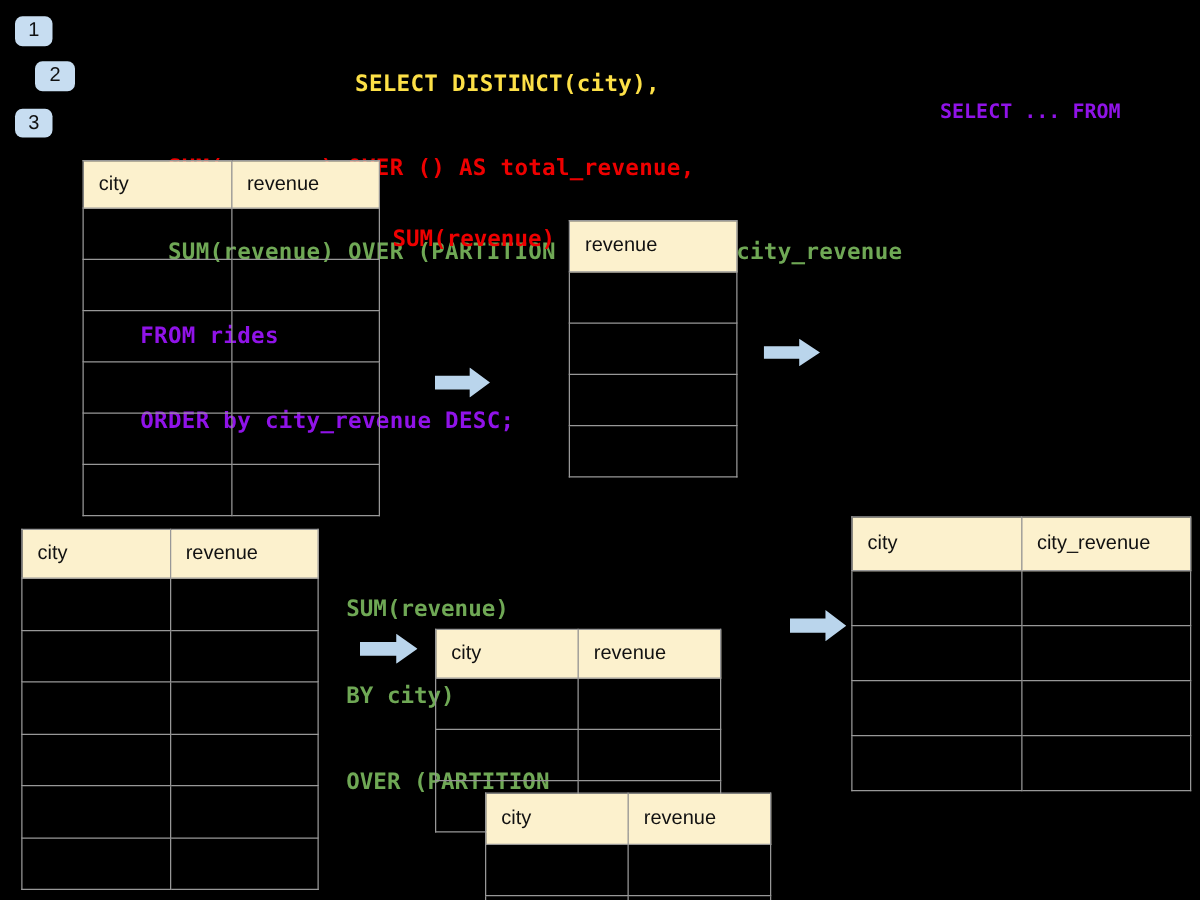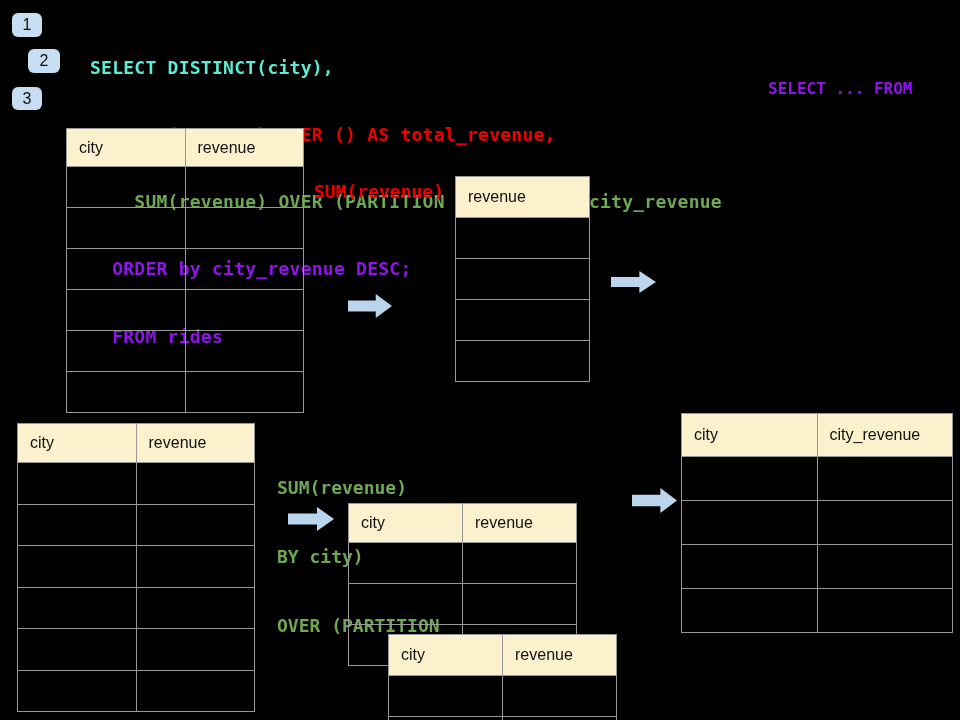--- a/index.html
+++ b/index.html
@@ -97,28 +97,28 @@
   .arrow4{left:632px;top:488px;width:45px;height:25px;}
 </style>
 </head>
 <body>
 
 <div class="abs badge badge1">1</div>
 <div class="abs badge badge2">2</div>
 <div class="abs badge badge3">3</div>
 
 <div class="abs code">
-  <div style="color: #5eead4;">SELECT DISTINCT(city),</div>
+  <div style="color: #fde047; text-align: center;">SELECT DISTINCT(city),</div>
   <div style="color: rgb(238, 0, 0);">    SUM(revenue) OVER () AS total_revenue,</div>
   <div style="color: rgb(111, 168, 85);">    SUM(revenue) OVER (PARTITION BY city) as city_revenue</div>
+  <div style="color: rgb(144, 19, 232);">  FROM rides</div>
   <div style="color: rgb(144, 19, 232);">  ORDER by city_revenue DESC;</div>
-  <div style="color: rgb(144, 19, 232);">  FROM rides</div>
 </div>
 
-<div class="abs note" style="color: rgb(144, 19, 232); margin-left: 16px;">
+<div class="abs note" style="color: rgb(144, 19, 232);">
   <div>SELECT ... FROM</div>
 </div>
 
 <div class="abs ann ann-total" style="color: rgb(238, 0, 0);">
   <div>SUM(revenue)</div>
 </div>
 
 <div class="abs ann ann-partition" style="color: rgb(111, 168, 85);">
   <div>SUM(revenue)</div>
   <div>BY city)</div>

